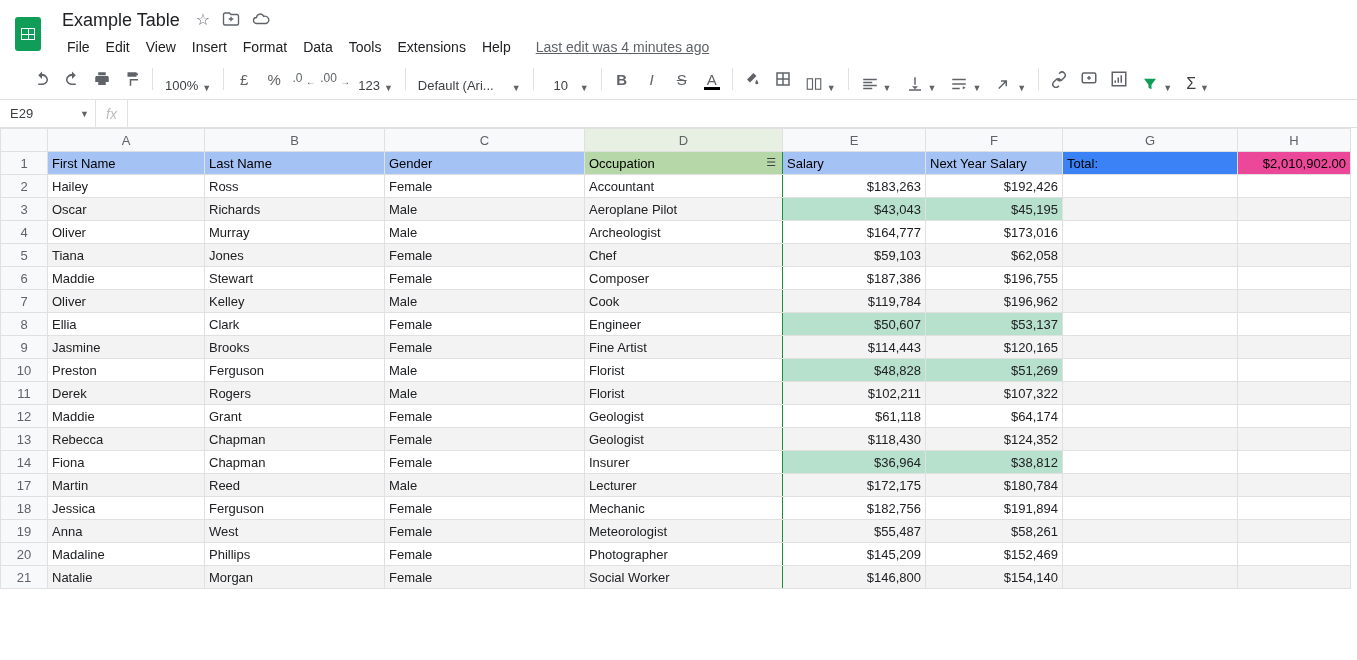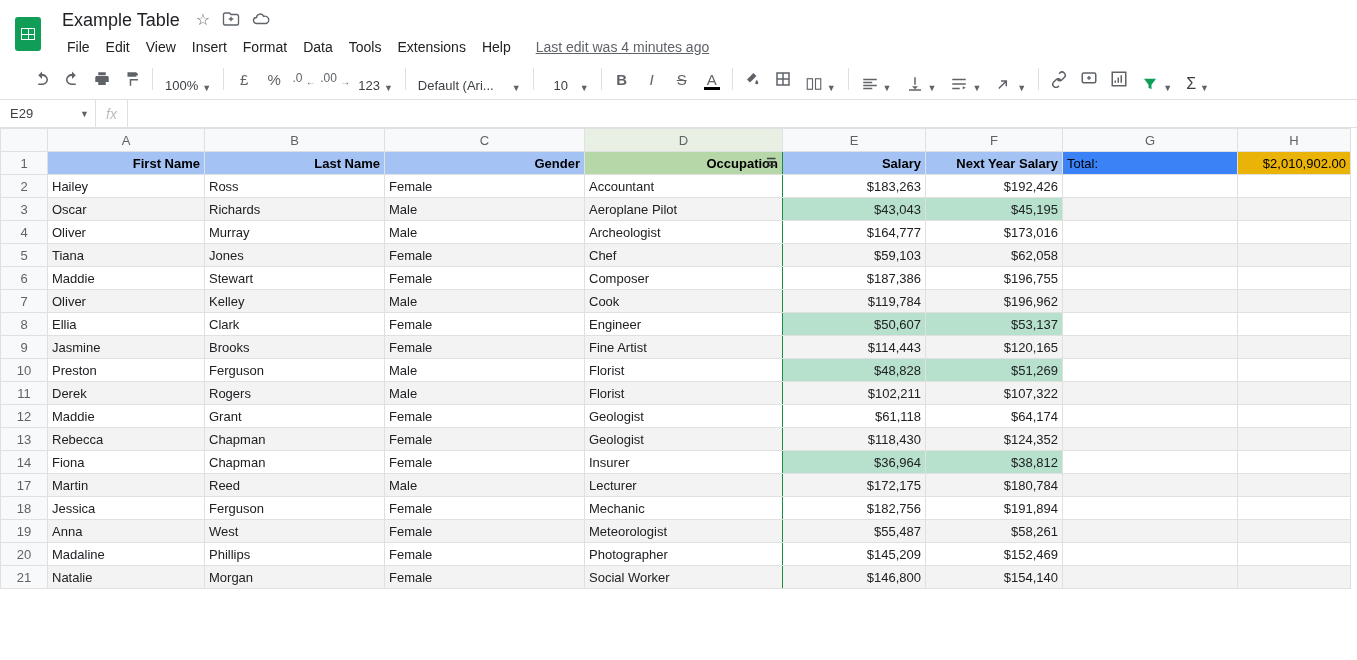--- a/index.html
+++ b/index.html
@@ -28,24 +28,24 @@
 .namebox-row{display:flex;align-items:center;border-bottom:1px solid #e0e0e0;height:28px}
 .namebox{width:96px;padding-left:10px;font-size:13px;color:#3c4043;border-right:1px solid #e0e0e0;height:100%;display:flex;align-items:center;justify-content:space-between;padding-right:6px}
 .fx{font-style:italic;color:#bdbdbd;font-size:14px;padding:0 10px;border-right:1px solid #e0e0e0;height:100%;display:flex;align-items:center}
 .formula-input{flex:1;height:100%;padding-left:8px}
 .grid{overflow:auto}
 .sheet{border-collapse:collapse;table-layout:fixed}
 .sheet th,.sheet td{border:1px solid #e0e0e0;height:23px;font-size:13px;padding:0 4px;white-space:nowrap;overflow:hidden}
 .corner{width:47px;background:#f8f9fa;border:1px solid #e0e0e0}
 .col-h{background:#f8f9fa;color:#5f6368;font-weight:400;text-align:center;font-size:11px}
 .row-h{width:47px;background:#f8f9fa;color:#5f6368;font-weight:400;text-align:center;font-size:11px}
-.hdr-row td{background:#a4c2f4;font-weight:700;text-align:right;color:#000}
+.hdr-row td{background:#a4c2f4;font-weight:400;text-align:left;color:#000}
 .hdr-row td.occ-hdr{background:#b6d7a8;position:relative}
 .hdr-row td.total-cell{background:#3b82f6;font-weight:400;text-align:left}
-.hdr-row td.total-val{background:#eab308;font-weight:400;text-align:right}
+.hdr-row td.total-val{background:#ec4899;font-weight:400;text-align:right}
 .filter-ic{position:absolute;right:6px;top:4px;font-size:11px;color:#3c4043}
 .col-d-h{background:#e8f0e4}
 .col-d{border-left:1px solid #1a8e3f!important;border-right:1px solid #1a8e3f!important}
 .num{text-align:right}
 .alt{background:#f3f3f3}
 .hl{background:#b7e1cd}
 .cA{width:157px}.cB{width:180px}.cC{width:200px}.cD{width:198px}.cE{width:143px}.cF{width:137px}.cG{width:175px}.cH{width:113px}
 svg{width:18px;height:18px;fill:#5f6368}
 .underline-a{position:relative}
 .underline-a::after{content:"";position:absolute;bottom:3px;left:6px;right:6px;height:3px;background:#000}

